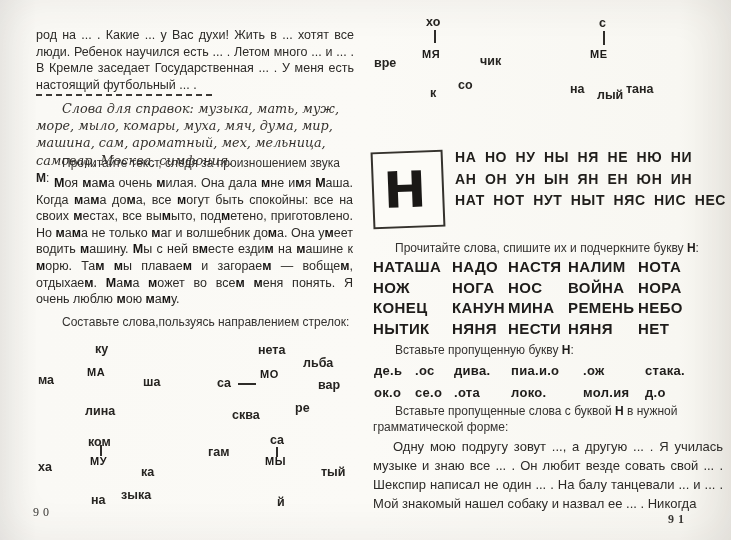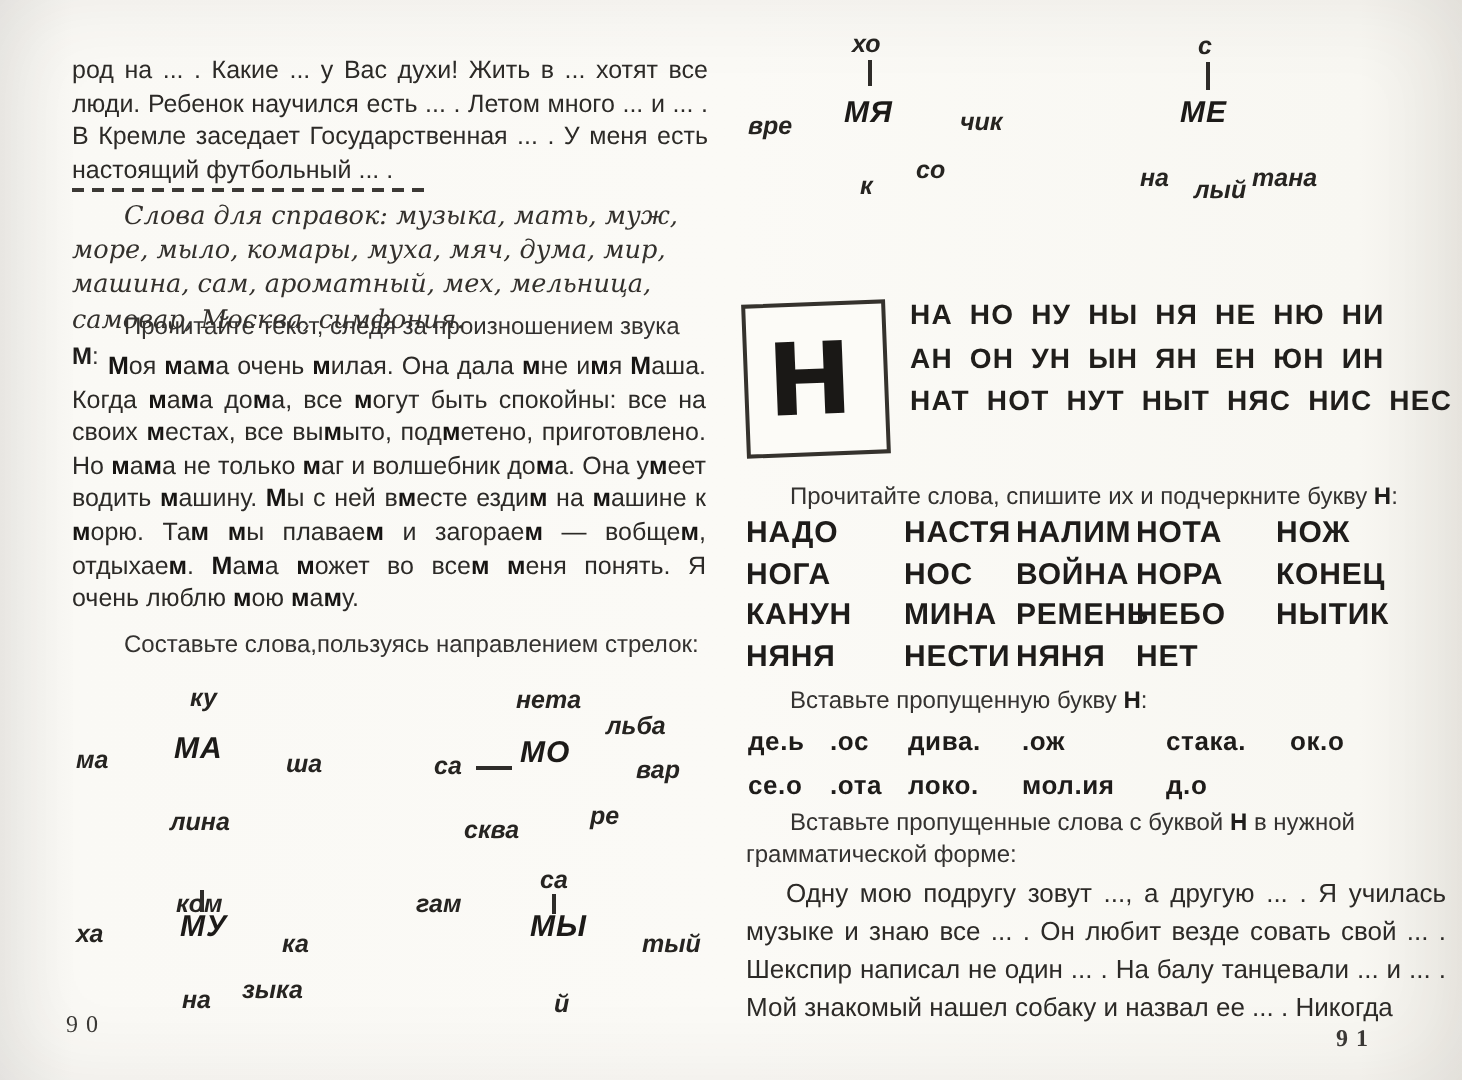--- a/index.html
+++ b/index.html
@@ -17,23 +17,23 @@
   .body-text{font-size:12.5px;line-height:16.6px;text-align:justify;margin:0;}
   .task{font-size:12px;line-height:15px;text-indent:26px;margin:0;color:#343230;}
   .task b{font-weight:bold;color:#1f1d1b;}
   .ref{font-family:"DejaVu Serif","Liberation Serif",serif;font-style:italic;
        font-size:12.8px;line-height:17.2px;text-indent:26px;margin:0;color:#34312d;}
   .story{ }
   .story b{color:#171513;}
   .dashed{height:0;border-top:2px dashed #3c3935;}
   .pnum{font-family:"Liberation Serif",serif;font-size:12px;letter-spacing:4px;color:#3a3835;}
   
-  .cluster{position:absolute;font-style:italic;}
+  .cluster{position:absolute;}
   .sat{position:absolute;font-weight:bold;font-size:12.5px;color:#262421;white-space:nowrap;}
-  .ctr{position:absolute;font-weight:bold;font-size:15px;letter-spacing:.5px;color:#1c1a18;white-space:nowrap;}
+  .ctr{position:absolute;font-weight:bold;font-size:11px;letter-spacing:.5px;color:#1c1a18;white-space:nowrap;}
   .vline{position:absolute;width:0;border-left:2px solid #2e2c29;}
   .hline{position:absolute;height:0;border-top:2px solid #2e2c29;}
   
   .letter-box{
     position:absolute;left:372px;top:151px;width:68px;height:73px;
     background:#fcfbf7;border:2px solid #35322d;
     transform:rotate(-2.2deg);
     display:flex;align-items:center;justify-content:center;
   }
   .letter-box .big{
@@ -87,21 +87,21 @@
       <span class="sat" style="left:93px;top:18px;">льба</span>
       <span class="sat" style="left:7px;top:38px;">са</span>
       <span class="hline" style="left:28px;top:45px;width:18px;"></span>
       <span class="ctr" style="left:50px;top:30px;">МО</span>
       <span class="sat" style="left:108px;top:40px;">вар</span>
       <span class="sat" style="left:22px;top:70px;">сква</span>
       <span class="sat" style="left:85px;top:63px;">ре</span>
     </div>
 
     <div class="cluster" style="left:36px;top:425px;width:160px;height:82px;">
-      <span class="sat" style="left:52px;top:20px;">ком</span>
+      <span class="sat" style="left:52px;top:10px;">ком</span>
       <span class="vline" style="left:64px;top:20px;height:11px;"></span>
       <span class="ctr" style="left:54px;top:30px;">МУ</span>
       <span class="sat" style="left:2px;top:35px;">ха</span>
       <span class="sat" style="left:105px;top:40px;">ка</span>
       <span class="sat" style="left:55px;top:68px;">на</span>
       <span class="sat" style="left:85px;top:63px;">зыка</span>
     </div>
 
     <div class="cluster" style="left:205px;top:425px;width:140px;height:82px;">
       <span class="sat" style="left:65px;top:8px;">са</span>
@@ -141,20 +141,21 @@
     </div>
     <div class="syllable-rows">
       <div>НА НО НУ НЫ НЯ НЕ НЮ НИ</div>
       <div>АН ОН УН ЫН ЯН ЕН ЮН ИН</div>
       <div>НАТ НОТ НУТ НЫТ НЯС НИС НЕС</div>
     </div>
 
     <p class="abs task" style="left:373px;top:241px;width:350px;text-indent:22px;">Прочитайте слова, спишите их и подчеркните букву <b>Н</b>:</p>
 
     <div class="word-grid">
+        <span>НАТАША</span>
         <span>НАДО</span>
         <span>НАСТЯ</span>
         <span>НАЛИМ</span>
         <span>НОТА</span>
         <span>НОЖ</span>
         <span>НОГА</span>
         <span>НОС</span>
         <span>ВОЙНА</span>
         <span>НОРА</span>
         <span>КОНЕЦ</span>
@@ -168,20 +169,21 @@
         <span>НЯНЯ</span>
         <span>НЕТ</span>
       </div>
 
     <p class="abs task" style="left:373px;top:343px;width:350px;text-indent:22px;">Вставьте пропущенную букву <b>Н</b>:</p>
 
     <div class="gap-grid">
         <span>де.ь</span>
         <span>.ос</span>
         <span>дива.</span>
+        <span>пиа.и.о</span>
         <span>.ож</span>
         <span>стака.</span>
         <span>ок.о</span>
         <span>се.о</span>
         <span>.ота</span>
         <span>локо.</span>
         <span>мол.ия</span>
         <span>д.о</span>
       </div>
 

